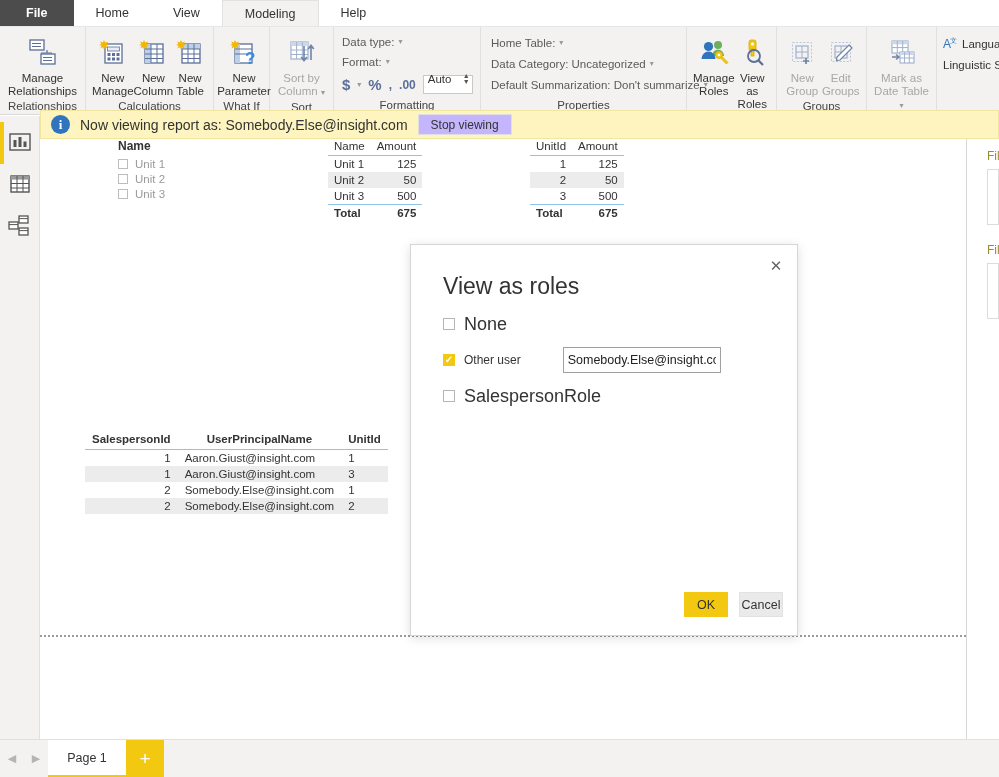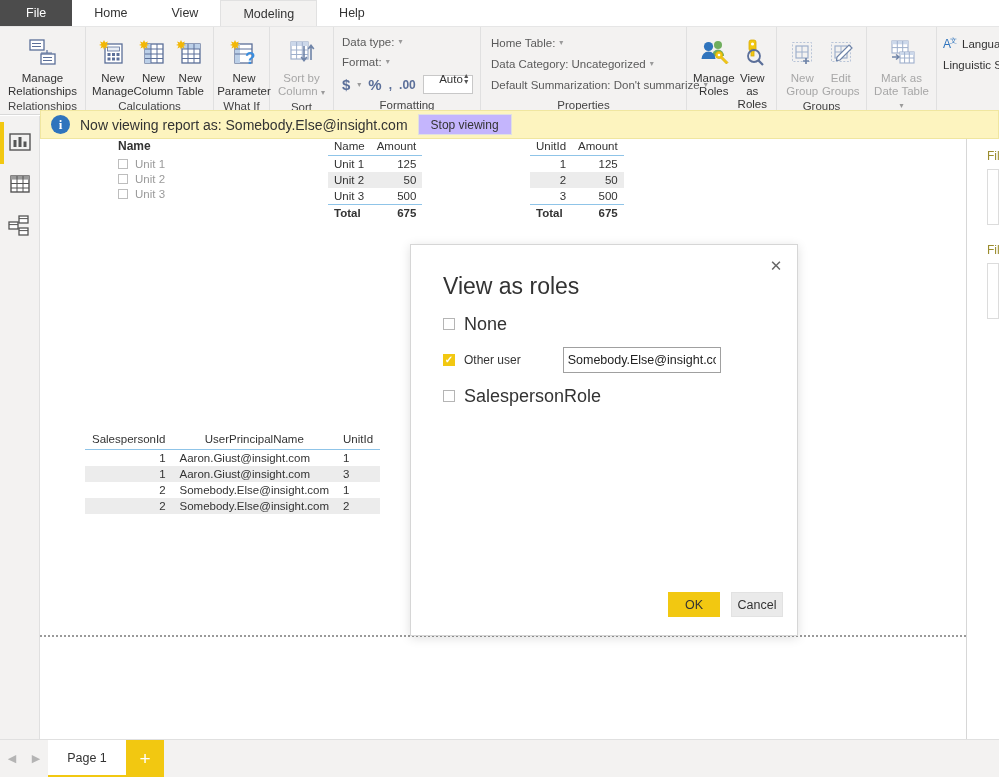--- a/index.html
+++ b/index.html
@@ -26,20 +26,21 @@
     padding: 0 22px;
     display: flex; align-items: center; justify-content: center;
     font-size: 12.5px;
     color: #333;
     cursor: default;
   }
   .tab.file {
     background: #4c4c4c;
     color: #ffffff;
     padding: 0 26px;
+    font-weight: bold;
   }
   .tab.active {
     background: #f3f2f1;
     border-left: 1px solid #e1e1e1;
     border-right: 1px solid #e1e1e1;
     border-top: 1px solid #e1e1e1;
   }
 
   
   .ribbon {
@@ -86,21 +87,21 @@
 
   
   .fmt { display:flex; flex-direction:column; padding: 6px 8px 0 8px; gap: 3px; }
   .fmt-row { font-size: 11.5px; color: #5a5a5a; display:flex; align-items:center; gap:4px; height: 17px;}
   .caret { font-size: 8px; color:#9a9a9a; }
   .fmt-icons { display:flex; align-items:center; gap:7px; margin-top:2px; }
   .fmt-icons .sym { color:#5b6f99; font-size:15px; font-weight:bold; }
   .fmt-icons .sym.sm { font-size:12px; }
   .autoinput {
     border: 1px solid #c8c8c8; background:#fff; height:19px; width:50px;
-    display:flex; align-items:center; justify-content:flex-end;
+    display:flex; align-items:center; justify-content:space-between;
     font-size:11.5px; color:#333; padding: 0 2px 12px 4px;
   }
   .spin { display:flex; flex-direction:column; font-size:7px; line-height:6px; color:#555;}
 
   .props { display:flex; flex-direction:column; padding: 7px 10px 0 10px; gap: 4px; }
   .props .fmt-row { white-space: nowrap; }
 
   .qna { display:flex; flex-direction:column; padding: 9px 6px 0 6px; gap: 7px; }
   .qna-row { display:flex; align-items:center; gap:5px; font-size:11.5px; color:#333; white-space:nowrap;}
 
@@ -183,21 +184,21 @@
     text-align: right;
     white-space: nowrap;
   }
   .vtable td.l { text-align:left; }
   .vtable tr.alt td { background: #ececec; }
   .vtable tr.total td { font-weight: bold; border-top: 1px solid #8fc4e8; }
 
   .btable { position:absolute; left:45px; top:293px; font-size:11.5px; }
   .btable table { border-collapse: collapse; }
   .btable th {
-    font-weight:normal; color:#333; padding: 1px 7px 4px 7px;
+    font-weight:bold; color:#333; padding: 1px 7px 4px 7px;
     border-bottom: 1px solid #8fc4e8; white-space:nowrap;
   }
   .btable th.num { text-align:right; }
   .btable td { padding: 2px 7px; white-space:nowrap; }
   .btable td.num { text-align:right; }
   .btable tr.alt td { background:#ececec; }
 
   
   .rightpane {
     position:absolute; right:0; top:139px; bottom:38px; width:33px;
@@ -265,21 +266,21 @@
     border:1px solid #a0a0a0; background:#fff;
     font-size:12.5px; color:#222;
     padding: 0 4px;
     font-family:"Liberation Sans", sans-serif;
   }
   .modal-btns {
     position:absolute; right:14px; bottom:18px;
     display:flex; gap:11px;
   }
   .mbtn {
-    height:25px; width:52px;
+    height:25px; width:44px;
     display:flex; align-items:center; justify-content:center;
     font-size:12.5px; color:#333; cursor:default;
   }
   .mbtn.ok { background:#f2c811; }
   .mbtn.cancel { background:#eaeaea; border:1px solid #e2e2e2; }
 </style>
 </head>
 <body>
 
 <div class="ribbon-tabs">

